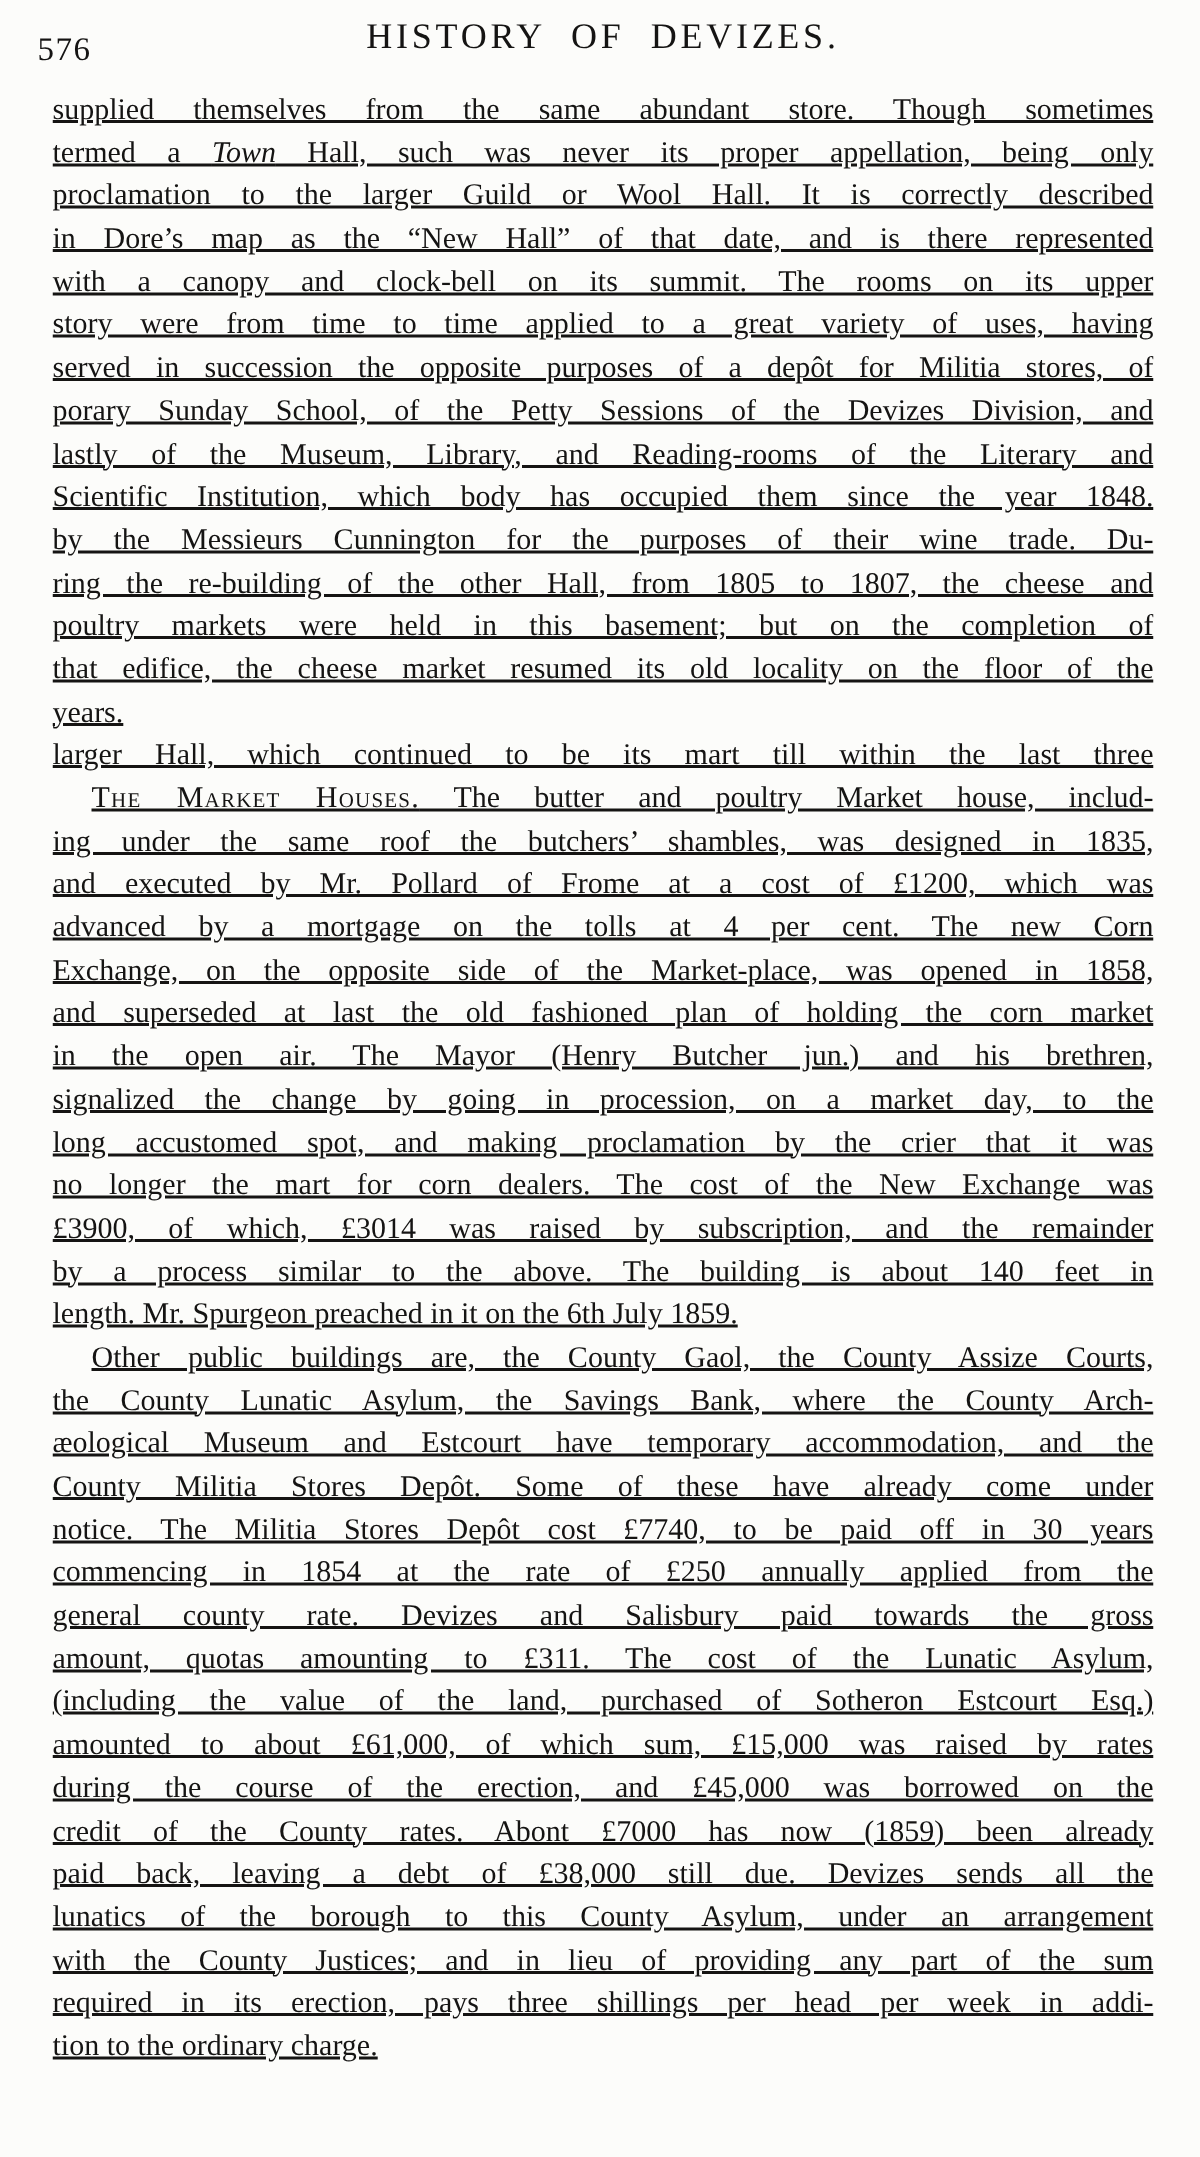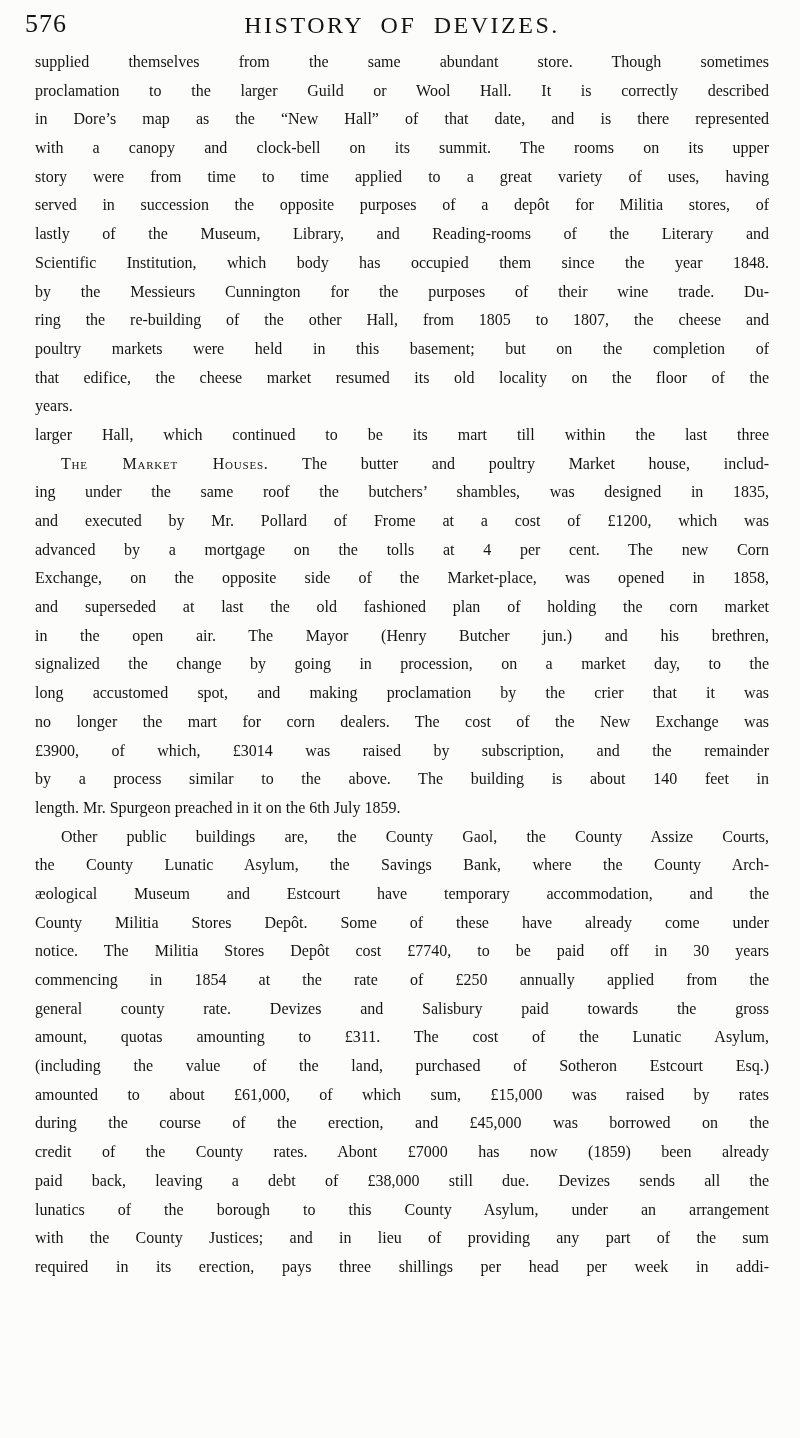--- a/index.html
+++ b/index.html
@@ -19,37 +19,38 @@
     box-sizing: border-box;
     padding: 8px 31px 0 35px;
   }
   .header {
     position: relative;
     height: 30px;
   }
   .pagenum {
     position: absolute;
     left: -10px;
-    top: 1px;
-    font-size: 26px;
+    top: 12px;
+    font-size: 22px;
     letter-spacing: 1px;
   }
   .running-title {
     position: absolute;
     left: 0;
     right: 0;
     top: 4px;
     text-align: center;
     font-size: 24px;
     letter-spacing: 2.5px;
     word-spacing: 9px;
   }
   .body-text {
-    margin-top: 10px;
-    font-size: 16px;
+    margin-top: 21px;
+    font-size: 20px;
+    text-decoration: underline;
   }
   .line {
     height: 28.7px;
     line-height: 28.7px;
     text-align: justify;
     text-align-last: justify;
     overflow: hidden;
     white-space: nowrap; 
   }
   .line.justify-fit { white-space: normal; }
@@ -67,25 +68,27 @@
 </head>
 <body>
 
 <div class="page">
   <div class="header">
     <span class="pagenum">576</span>
     <span class="running-title">HISTORY OF DEVIZES.</span>
   </div>
   <div class="body-text" id="page-body-lines">
       <div class="line justify-fit">supplied themselves from the same abundant store.  Though sometimes</div>
+      <div class="line justify-fit">termed a <i>Town</i> Hall, such was never its proper appellation, being only</div>
       <div class="line justify-fit">proclamation to the larger Guild or Wool Hall.  It is correctly described</div>
       <div class="line justify-fit">in Dore’s map as the “New Hall” of that date, and is there represented</div>
       <div class="line justify-fit">with a canopy and clock-bell on its summit.  The rooms on its upper</div>
       <div class="line justify-fit">story were from time to time applied to a great variety of uses, having</div>
       <div class="line justify-fit">served in succession the opposite purposes of a depôt for Militia stores, of</div>
+      <div class="line justify-fit">porary Sunday School, of the Petty Sessions of the Devizes Division, and</div>
       <div class="line justify-fit">lastly of the Museum, Library, and Reading-rooms of the Literary and</div>
       <div class="line justify-fit">Scientific Institution, which body has occupied them since the year 1848.</div>
       <div class="line justify-fit">by the Messieurs Cunnington for the purposes of their wine trade.  Du-</div>
       <div class="line justify-fit">ring the re-building of the other Hall, from 1805 to 1807, the cheese and</div>
       <div class="line justify-fit">poultry markets were held in this basement; but on the completion of</div>
       <div class="line justify-fit">that edifice, the cheese market resumed its old locality on the floor of the</div>
       <div class="line justify-fit last">years.</div>
       <div class="line justify-fit">larger Hall, which continued to be its mart till within the last three</div>
       <div class="line justify-fit indent"><span class="sc">The Market Houses.</span>  The butter and poultry Market house, includ-</div>
       <div class="line justify-fit">ing under the same roof the butchers’ shambles, was designed in 1835,</div>
@@ -109,14 +112,15 @@
       <div class="line justify-fit">general county rate.  Devizes and Salisbury paid towards the gross</div>
       <div class="line justify-fit">amount, quotas amounting to £311.  The cost of the Lunatic Asylum,</div>
       <div class="line justify-fit">(including the value of the land, purchased of Sotheron Estcourt Esq.)</div>
       <div class="line justify-fit">amounted to about £61,000, of which sum,  £15,000 was raised by rates</div>
       <div class="line justify-fit">during the course of the erection, and £45,000 was borrowed on the</div>
       <div class="line justify-fit">credit of the County rates.  Abont £7000 has now (1859) been already</div>
       <div class="line justify-fit">paid back, leaving a debt of £38,000 still due.  Devizes sends all the</div>
       <div class="line justify-fit">lunatics of the borough to this County Asylum, under an arrangement</div>
       <div class="line justify-fit">with the County Justices; and in lieu of providing any part of the sum</div>
       <div class="line justify-fit">required in its erection, pays three shillings per head per week in addi-</div>
+      <div class="line justify-fit last">tion to the ordinary charge.</div>
     </div>
 </div>
 
 </body></html>

